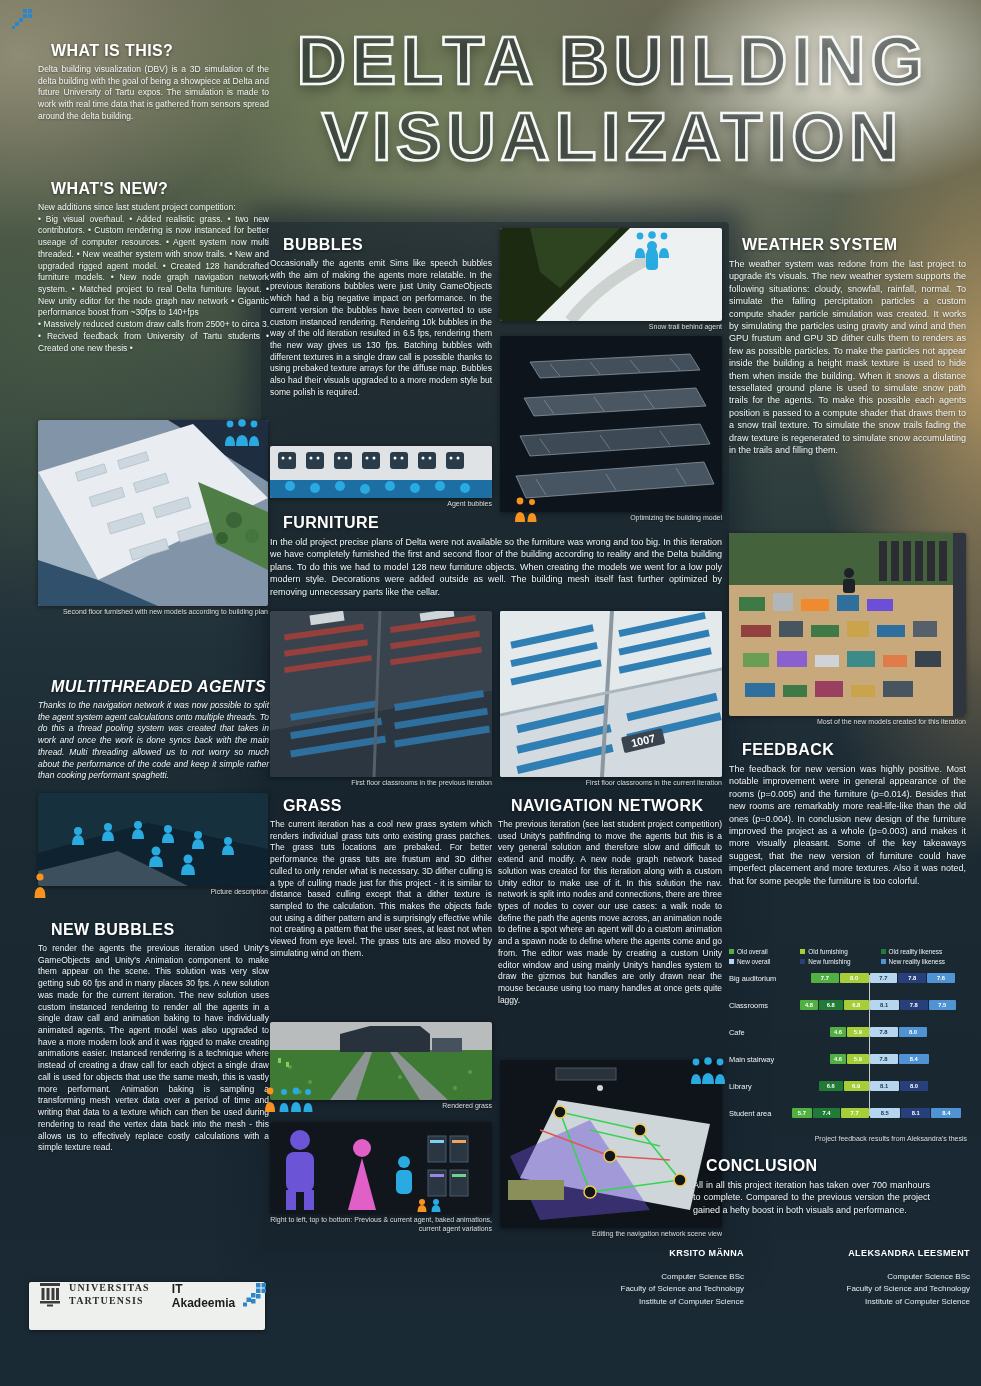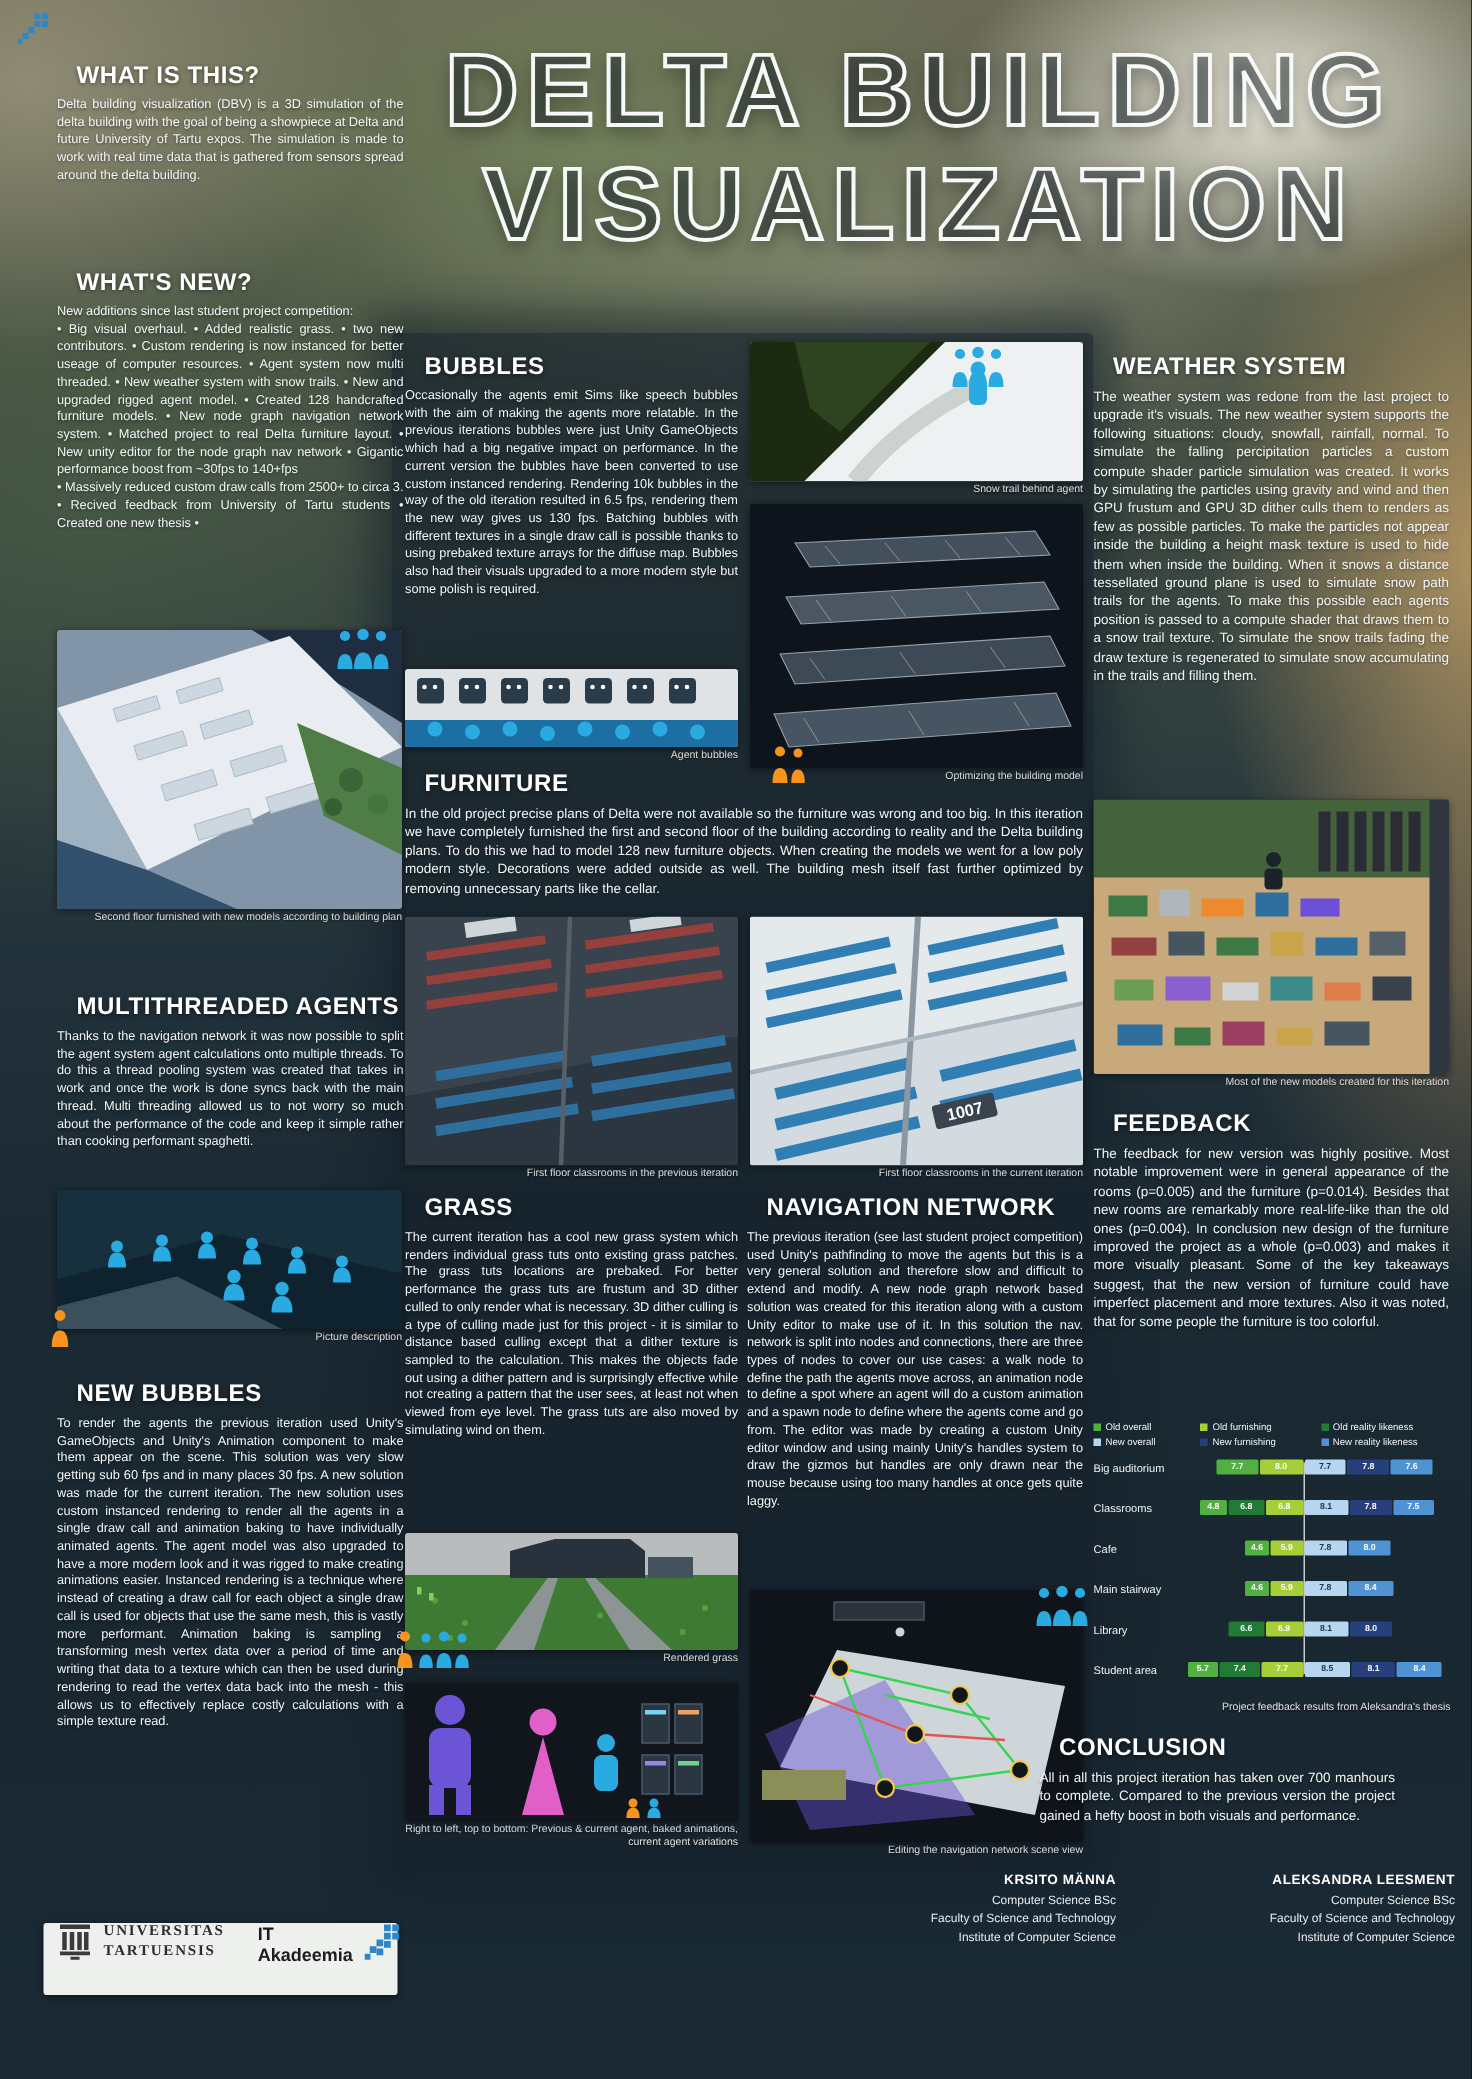--- a/index.html
+++ b/index.html
@@ -47,21 +47,21 @@
   .seg{height:10px;font-size:5.8px;font-weight:bold;color:#fff;line-height:10px;text-align:center;
      overflow:hidden;margin:0 0.5px;border-radius:1px;flex:none;}
   
   #logobox{position:absolute;left:29px;top:1282px;width:236px;height:48px;background:#eef0ee;
      border-radius:2px;display:flex;align-items:flex-start;padding:0 10px;gap:8px;box-shadow:0 1px 4px rgba(0,0,0,0.5);}
   .ut-text{font-family:"Liberation Serif",serif;font-size:10px;font-weight:bold;color:#2c2c2c;
      letter-spacing:1.2px;line-height:1.25;}
   .it-text{font-size:12px;font-weight:bold;color:#1c1c1c;margin-left:14px;}
   #authors{position:absolute;left:540px;top:1248px;width:430px;display:flex;gap:22px;}
   .author{width:204px;text-align:right;}
-  .aname{font-size:9px;font-weight:bold;color:#fff;letter-spacing:0.4px;margin-bottom:3px;}
+  .aname{font-size:9px;font-weight:bold;color:#fff;letter-spacing:0.4px;margin-bottom:13px;}
   .aline{font-size:8px;color:#e7ebee;line-height:1.55;}
 </style>
 </head>
 <body>
 
 <div id="poster">
   <div class="midpanel"></div>
 
   <div class="title">
     <span>DELTA BUILDING</span>
@@ -112,21 +112,21 @@
         <polygon points="160,62 230,92 230,150 178,124" fill="#4e7d46"></polygon>
         <circle cx="196" cy="100" r="8" fill="#3a6536"></circle>
         <circle cx="214" cy="116" r="7" fill="#44763d"></circle>
         <circle cx="184" cy="118" r="6" fill="#356031"></circle>
         <polygon points="0,140 60,160 120,186 0,186" fill="#31506b"></polygon>
       </svg>
     </div>
     <div class="cap">Second floor furnished with new models according to building plan</div>
   </div>
 
-  <div class="sec" style="left:38px;top:663px;width:231px;">
+  <div class="sec" style="left:38px;top:678px;width:231px;font-style:italic;">
     <div class="h">MULTITHREADED AGENTS</div>
     <p class="b">Thanks to the navigation network it was now possible to split the agent system agent calculations onto multiple threads. To do this a thread pooling system was created that takes in work and once the work is done syncs back with the main thread. Multi threading allowed us to not worry so much about the performance of the code and keep it simple rather than cooking performant spaghetti.</p>
   </div>
 
   <div class="fig" style="left:38px;top:793px;width:230px;">
     <div class="imgbox">
       <svg width="230" height="93" viewBox="0 0 230 93">
         <rect width="230" height="93" fill="#17303d"></rect>
         <polygon points="0,60 110,30 230,56 230,93 0,93" fill="#0e2230"></polygon>
         <polygon points="0,78 80,58 150,93 0,93" fill="#8fa3b0" opacity="0.35"></polygon>

